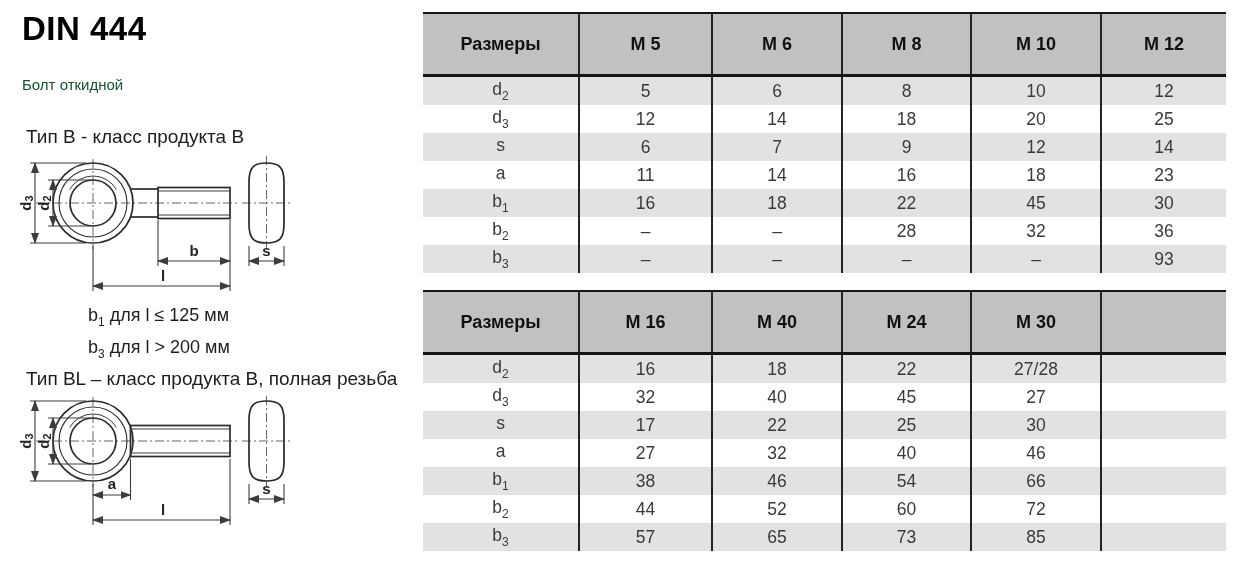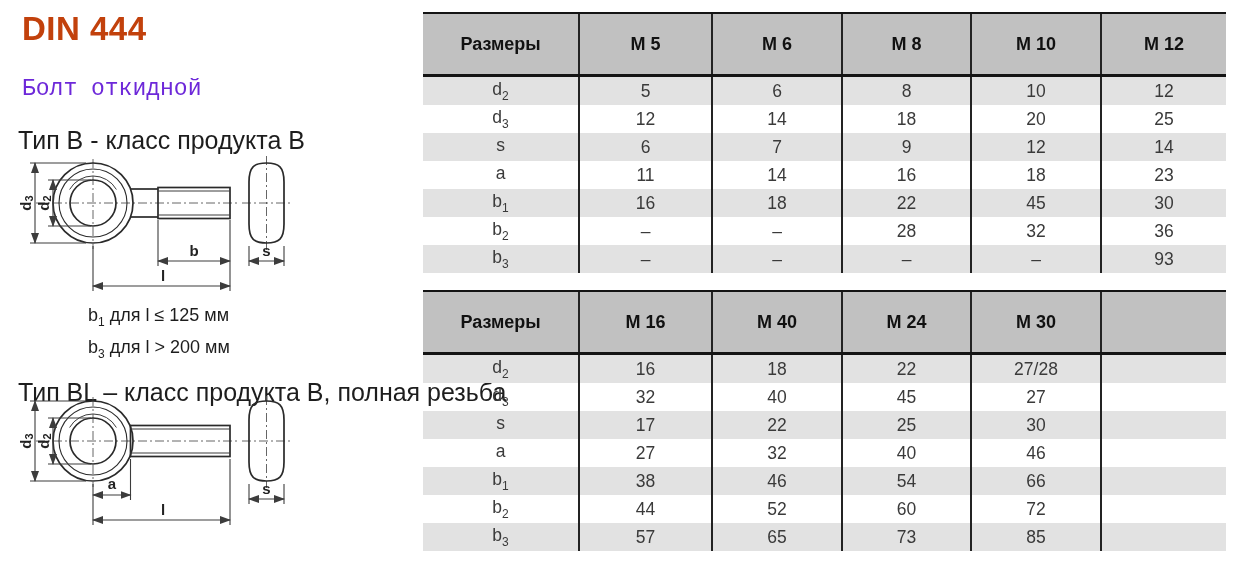--- a/index.html
+++ b/index.html
@@ -1,24 +1,24 @@
 <!DOCTYPE html>
 <html><head>
 <meta charset="utf-8">
 <style>
   html,body{margin:0;padding:0;background:#fff;}
   .page{position:relative;width:1247px;height:584px;background:#ffffff;
         font-family:"Liberation Sans",sans-serif;color:#1a1a1a;overflow:hidden;}
 
   .title{position:absolute;left:22px;top:10px;margin:0;font-size:33px;font-weight:bold;
-         letter-spacing:.5px;color:#c2410c;}
-  .subtitle{position:absolute;left:22px;top:76px;font-size:23px;color:#6d28d9;font-family:Liberation Mono, monospace;}
-  .type-heading{position:absolute;left:18px;font-size:25px;color:#1d1d1d;}
+         letter-spacing:.5px;color:#000000;}
+  .subtitle{position:absolute;left:22px;top:76px;font-size:15px;color:#14532d;}
+  .type-heading{position:absolute;left:26px;font-size:19px;color:#1d1d1d;}
   .type-b{top:126px;}
-  .type-bl{top:368px;margin-top:10px;}
+  .type-bl{top:368px;}
 
   .notes{position:absolute;left:88px;top:303px;font-size:18px;line-height:25px;color:#1d1d1d;}
   .notes sub, .dim-table sub{font-size:12px;}
 
   svg.drawing{position:absolute;left:18px;}
   svg.draw1{top:156px;}
   svg.draw2{top:396px;}
   .ol{stroke:#2a2a2a;stroke-width:1.7;fill:none;}
   .ol2{stroke:#2a2a2a;stroke-width:1.1;fill:none;}
   .thin{stroke:#3c3c3c;stroke-width:1;fill:none;}

